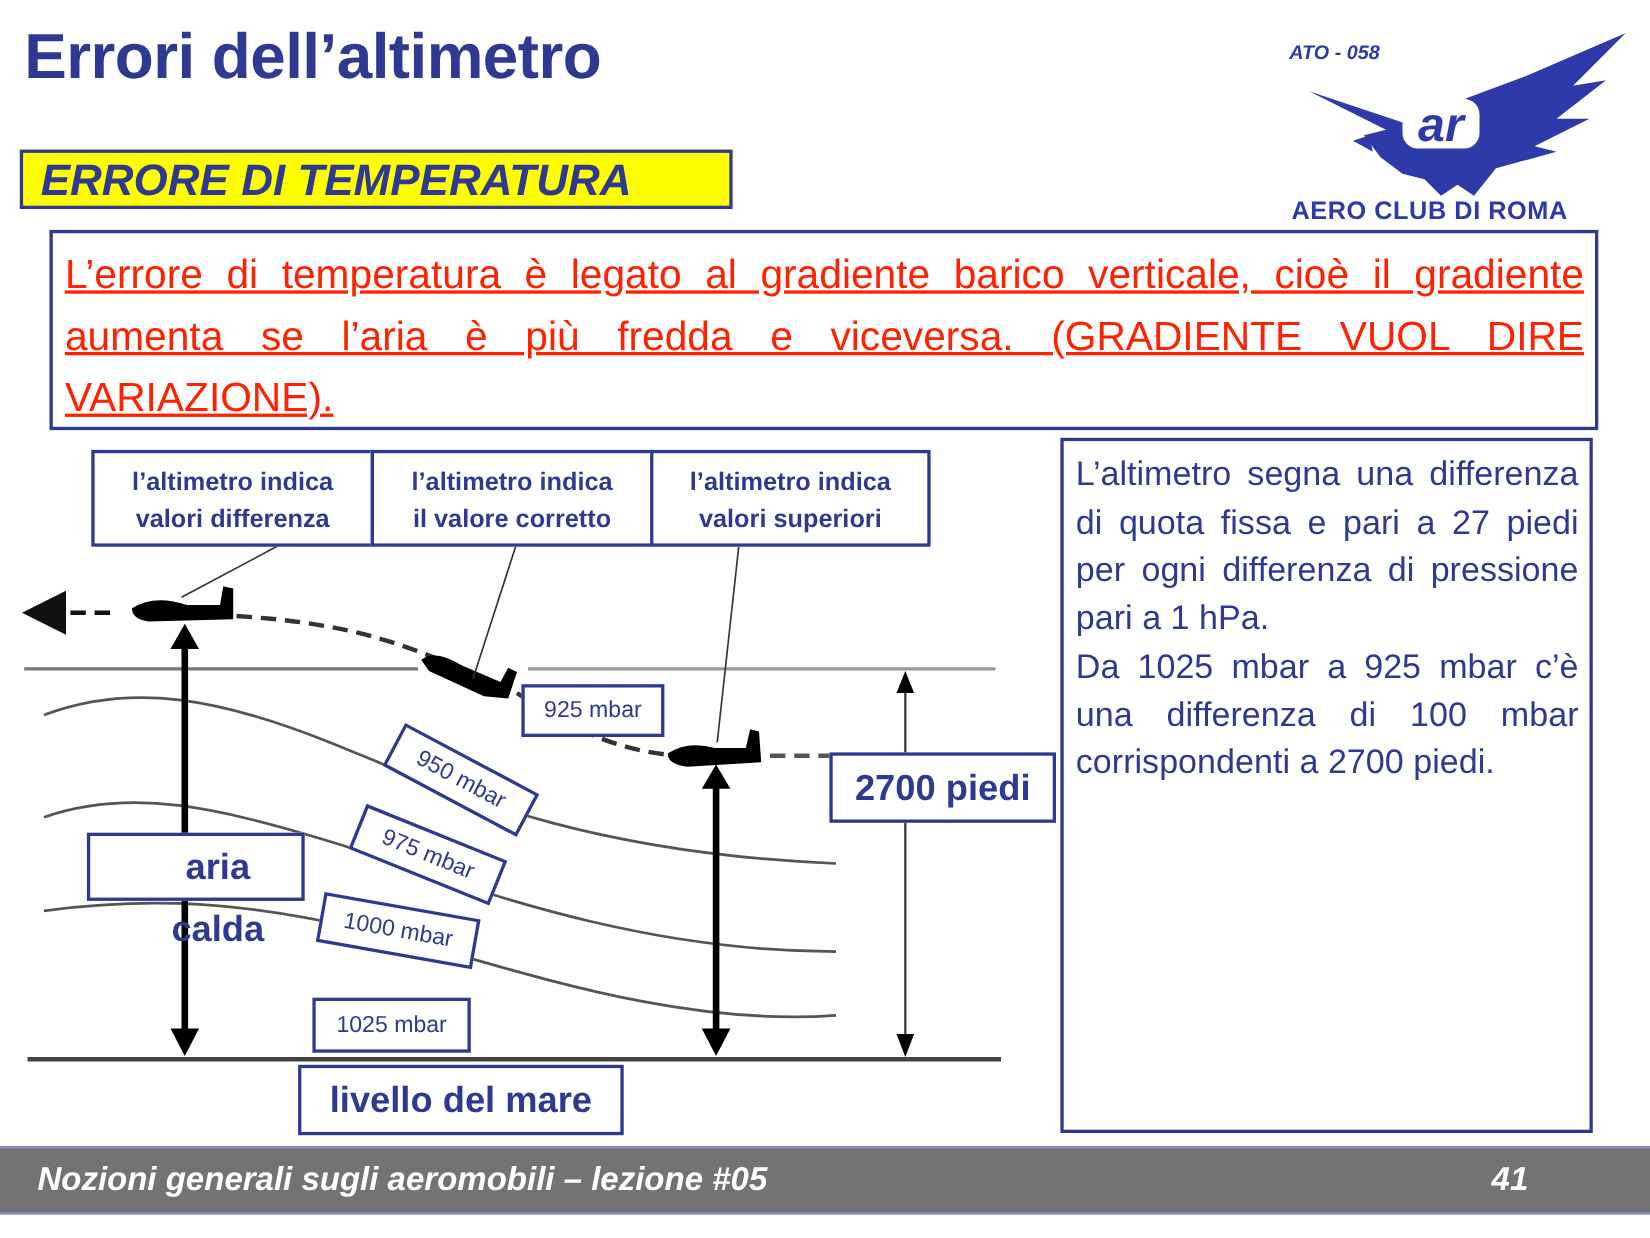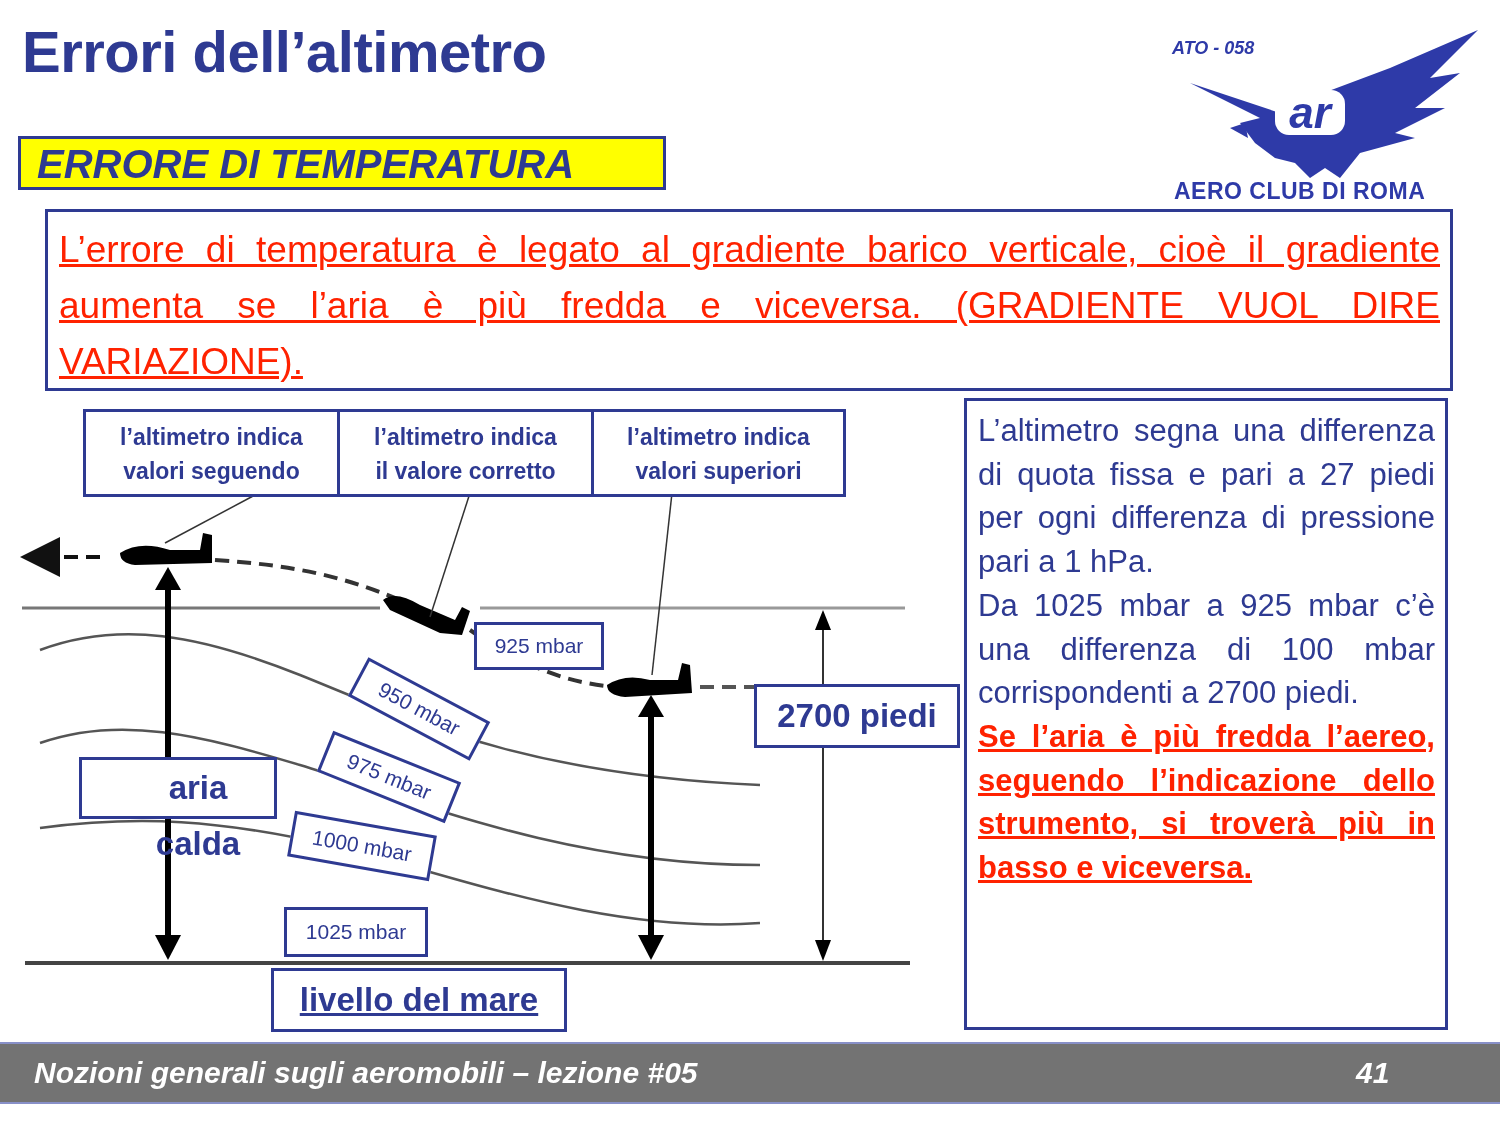--- a/index.html
+++ b/index.html
@@ -81,44 +81,43 @@
     <line x1="651" y1="318" x2="651" y2="545" stroke="#000" stroke-width="6"></line>
     <path d="M638 322 L651 300 L664 322 Z" fill="#000"></path>
     <path d="M638 540 L651 565 L664 540 Z" fill="#000"></path>
     <line x1="823" y1="230" x2="823" y2="548" stroke="#333" stroke-width="2"></line>
     <path d="M815 235 L823 215 L831 235 Z" fill="#000"></path>
     <path d="M815 545 L823 566 L831 545 Z" fill="#000"></path>
   </svg>
 
   <div class="lbox" style="left:83px;top:14px;width:257px;height:88px;font-size:23px;line-height:34px;padding-top:8px;">
     <div>l’altimetro indica</div>
-    <div>valori seguendo</div>
+    <div>valori differenza</div>
   </div>
   <div class="lbox" style="left:337px;top:14px;width:257px;height:88px;font-size:23px;line-height:34px;padding-top:8px;">
     <div>l’altimetro indica</div>
     <div>il valore corretto</div>
   </div>
   <div class="lbox" style="left:591px;top:14px;width:255px;height:88px;font-size:23px;line-height:34px;padding-top:8px;">
     <div>l’altimetro indica</div>
     <div>valori superiori</div>
   </div>
 
   <div class="lbox small" style="left:474px;top:227px;width:130px;height:48px;line-height:42px;">925 mbar</div>
   <div class="lbox small" style="left:350px;top:292px;width:138px;height:44px;line-height:38px;transform:rotate(28deg);">950 mbar</div>
   <div class="lbox small" style="left:320px;top:360px;width:138px;height:44px;line-height:38px;transform:rotate(22deg);">975 mbar</div>
   <div class="lbox small" style="left:290px;top:428px;width:144px;height:46px;line-height:40px;transform:rotate(10deg);">1000 mbar</div>
   <div class="lbox small" style="left:284px;top:512px;width:144px;height:50px;line-height:44px;">1025 mbar</div>
 
   <div class="lbox" style="left:79px;top:362px;width:198px;height:62px;font-size:33px;line-height:56px;padding-left:40px;">aria calda</div>
   <div class="lbox" style="left:754px;top:289px;width:206px;height:64px;font-size:33px;line-height:58px;">2700 piedi</div>
-  <div class="lbox" style="left:271px;top:573px;width:296px;height:64px;font-size:33px;line-height:58px;text-decoration:underline;">livello del mare</div>
+  <div class="lbox" style="left:271px;top:573px;width:296px;height:64px;font-size:33px;line-height:58px;">livello del mare</div>
 </div>
 
 <div id="side">
   <div>L’altimetro segna una differenza di quota fissa e pari a 27 piedi per ogni differenza di pressione pari a 1 hPa.</div>
   <div>Da 1025 mbar a 925 mbar c’è una differenza di 100 mbar corrispondenti a 2700 piedi.</div>
-  <div class="red">Se l’aria è più fredda l’aereo, seguendo l’indicazione dello strumento, si troverà più in basso e viceversa.</div>
 </div>
 
 <div id="footer">
   <span class="ft">Nozioni generali sugli aeromobili – lezione #05</span>
   <span class="pg">41</span>
 </div>
 
 </body></html>

